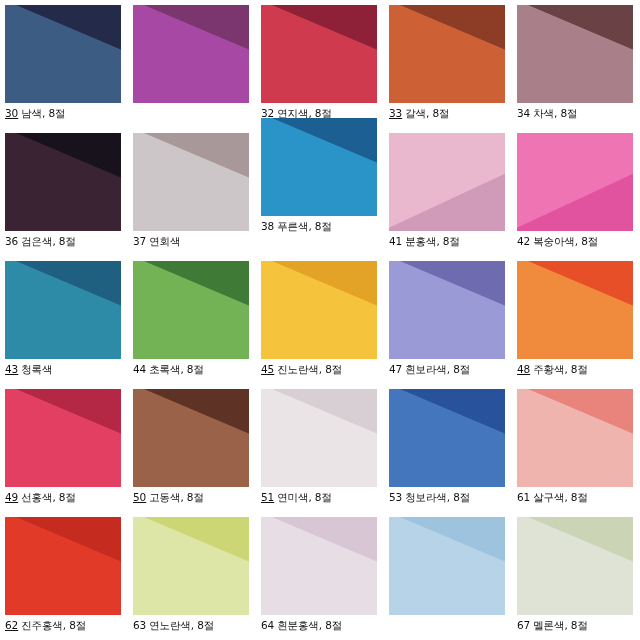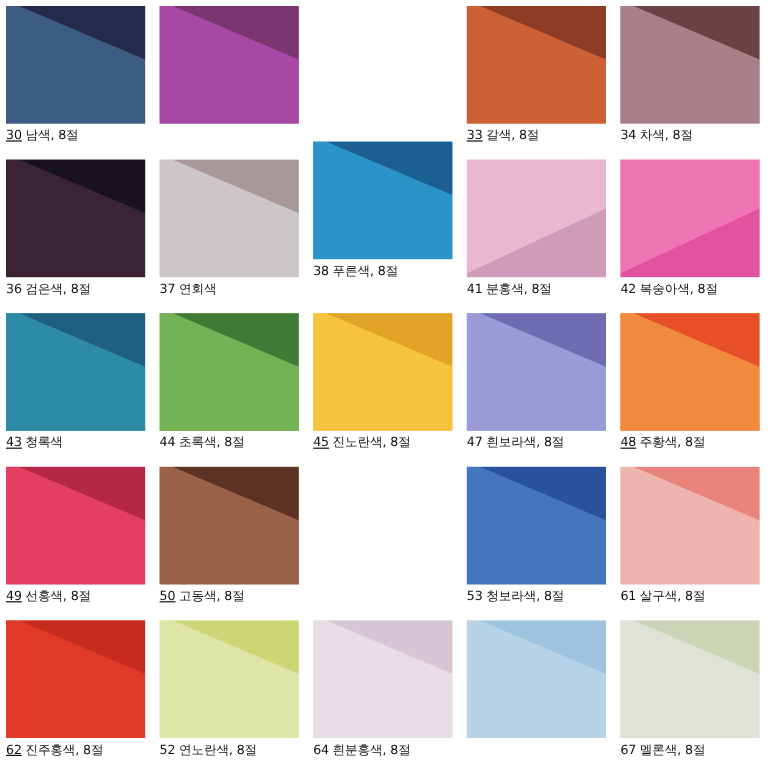--- a/index.html
+++ b/index.html
@@ -71,20 +71,26 @@
       <div class="swatch-chip" style="background: rgb(61, 92, 132);">
         <div class="fold" style="background: linear-gradient(203deg, rgb(36, 42, 74) 0%, rgb(36, 42, 74) 30%, rgb(61, 92, 132) 30.6%, rgb(61, 92, 132) 100%);"></div>
       </div>
       <div class="swatch-label"><span class="num underlined">30</span><span class="name">남색</span>, <span>8절</span></div>
     </div>
     <div class="swatch-cell" style="left: 133px; top: 5px;">
       <div class="swatch-chip" style="background: rgb(167, 72, 165);">
         <div class="fold" style="background: linear-gradient(203deg, rgb(123, 54, 112) 0%, rgb(123, 54, 112) 30%, rgb(167, 72, 165) 30.6%, rgb(167, 72, 165) 100%);"></div>
       </div>
     </div>
+    <div class="swatch-cell" style="left: 261px; top: 5px;">
+      <div class="swatch-chip" style="background: rgb(207, 58, 78);">
+        <div class="fold" style="background: linear-gradient(203deg, rgb(142, 32, 56) 0%, rgb(142, 32, 56) 30%, rgb(207, 58, 78) 30.6%, rgb(207, 58, 78) 100%);"></div>
+      </div>
+      <div class="swatch-label"><span class="num underlined">32</span><span class="name">연지색</span>, <span>8절</span></div>
+    </div>
     <div class="swatch-cell" style="left: 389px; top: 5px;">
       <div class="swatch-chip" style="background: rgb(205, 96, 52);">
         <div class="fold" style="background: linear-gradient(203deg, rgb(141, 60, 37) 0%, rgb(141, 60, 37) 30%, rgb(205, 96, 52) 30.6%, rgb(205, 96, 52) 100%);"></div>
       </div>
       <div class="swatch-label"><span class="num underlined">33</span><span class="name">갈색</span>, <span>8절</span></div>
     </div>
     <div class="swatch-cell" style="left: 517px; top: 5px;">
       <div class="swatch-chip" style="background: rgb(169, 128, 138);">
         <div class="fold" style="background: linear-gradient(203deg, rgb(106, 66, 69) 0%, rgb(106, 66, 69) 30%, rgb(169, 128, 138) 30.6%, rgb(169, 128, 138) 100%);"></div>
       </div>
@@ -155,20 +161,26 @@
         <div class="fold" style="background: linear-gradient(203deg, rgb(180, 39, 69) 0%, rgb(180, 39, 69) 30%, rgb(226, 63, 98) 30.6%, rgb(226, 63, 98) 100%);"></div>
       </div>
       <div class="swatch-label"><span class="num underlined">49</span><span class="name">선홍색</span>, <span>8절</span></div>
     </div>
     <div class="swatch-cell" style="left: 133px; top: 389px;">
       <div class="swatch-chip" style="background: rgb(154, 98, 72);">
         <div class="fold" style="background: linear-gradient(203deg, rgb(94, 50, 36) 0%, rgb(94, 50, 36) 30%, rgb(154, 98, 72) 30.6%, rgb(154, 98, 72) 100%);"></div>
       </div>
       <div class="swatch-label"><span class="num underlined">50</span><span class="name">고동색</span>, <span>8절</span></div>
     </div>
+    <div class="swatch-cell" style="left: 261px; top: 389px;">
+      <div class="swatch-chip" style="background: rgb(235, 228, 230);">
+        <div class="fold" style="background: linear-gradient(203deg, rgb(216, 207, 212) 0%, rgb(216, 207, 212) 30%, rgb(235, 228, 230) 30.6%, rgb(235, 228, 230) 100%);"></div>
+      </div>
+      <div class="swatch-label"><span class="num underlined">51</span><span class="name">연미색</span>, <span>8절</span></div>
+    </div>
     <div class="swatch-cell" style="left: 389px; top: 389px;">
       <div class="swatch-chip" style="background: rgb(68, 118, 189);">
         <div class="fold" style="background: linear-gradient(203deg, rgb(40, 83, 156) 0%, rgb(40, 83, 156) 30%, rgb(68, 118, 189) 30.6%, rgb(68, 118, 189) 100%);"></div>
       </div>
       <div class="swatch-label"><span class="num">53</span><span class="name">청보라색</span>, <span>8절</span></div>
     </div>
     <div class="swatch-cell" style="left: 517px; top: 389px;">
       <div class="swatch-chip" style="background: rgb(238, 180, 173);">
         <div class="fold" style="background: linear-gradient(203deg, rgb(232, 132, 124) 0%, rgb(232, 132, 124) 30%, rgb(238, 180, 173) 30.6%, rgb(238, 180, 173) 100%);"></div>
       </div>
@@ -177,21 +189,21 @@
     <div class="swatch-cell" style="left: 5px; top: 517px;">
       <div class="swatch-chip" style="background: rgb(226, 58, 40);">
         <div class="fold" style="background: linear-gradient(203deg, rgb(198, 43, 31) 0%, rgb(198, 43, 31) 30%, rgb(226, 58, 40) 30.6%, rgb(226, 58, 40) 100%);"></div>
       </div>
       <div class="swatch-label"><span class="num underlined">62</span><span class="name">진주홍색</span>, <span>8절</span></div>
     </div>
     <div class="swatch-cell" style="left: 133px; top: 517px;">
       <div class="swatch-chip" style="background: rgb(221, 230, 166);">
         <div class="fold" style="background: linear-gradient(203deg, rgb(204, 214, 117) 0%, rgb(204, 214, 117) 30%, rgb(221, 230, 166) 30.6%, rgb(221, 230, 166) 100%);"></div>
       </div>
-      <div class="swatch-label"><span class="num">52</span><span class="name">연노란색</span>, <span>8절</span></div>
+      <div class="swatch-label"><span class="num">63</span><span class="name">연노란색</span>, <span>8절</span></div>
     </div>
     <div class="swatch-cell" style="left: 261px; top: 517px;">
       <div class="swatch-chip" style="background: rgb(231, 221, 228);">
         <div class="fold" style="background: linear-gradient(203deg, rgb(217, 198, 212) 0%, rgb(217, 198, 212) 30%, rgb(231, 221, 228) 30.6%, rgb(231, 221, 228) 100%);"></div>
       </div>
       <div class="swatch-label"><span class="num">64</span><span class="name">흰분홍색</span>, <span>8절</span></div>
     </div>
     <div class="swatch-cell" style="left: 389px; top: 517px;">
       <div class="swatch-chip" style="background: rgb(182, 211, 232);">
         <div class="fold" style="background: linear-gradient(203deg, rgb(157, 195, 223) 0%, rgb(157, 195, 223) 30%, rgb(182, 211, 232) 30.6%, rgb(182, 211, 232) 100%);"></div>

